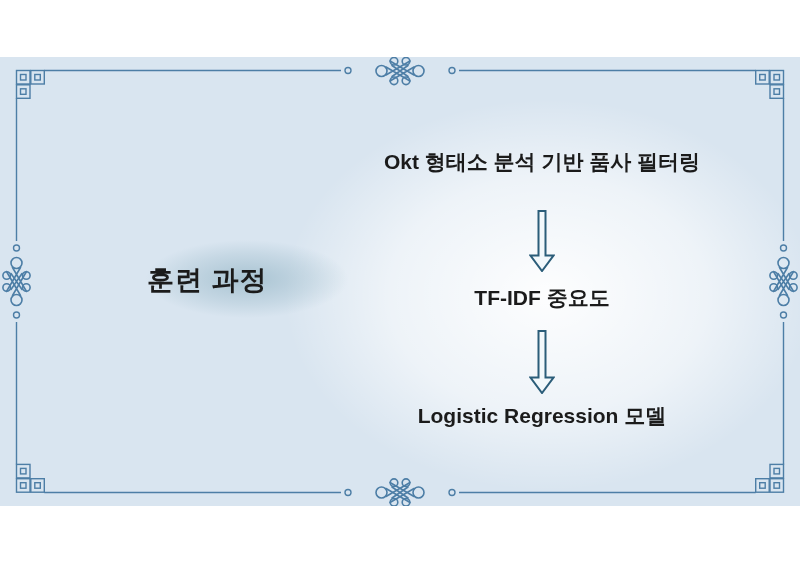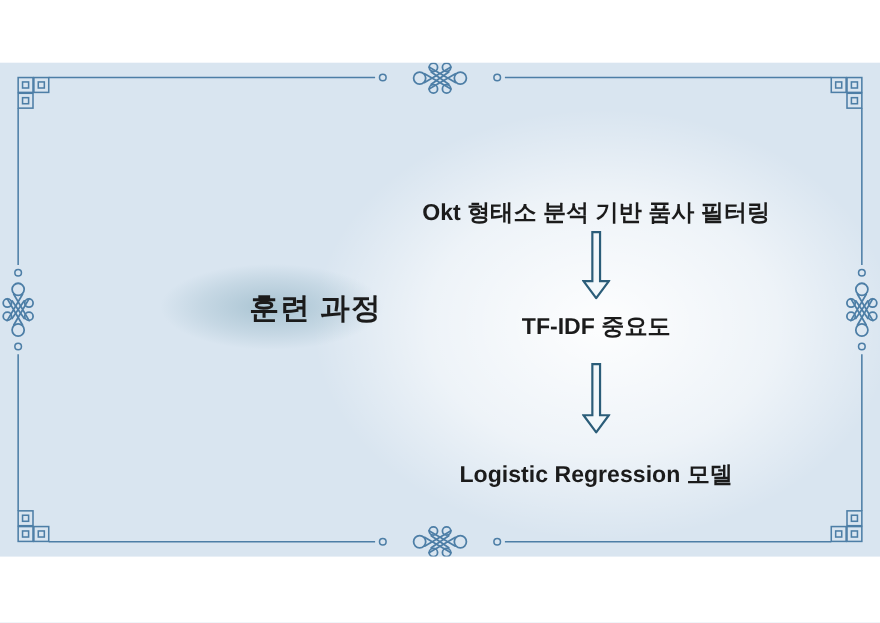--- a/index.html
+++ b/index.html
@@ -12,27 +12,27 @@
   .panel{
     position:absolute;left:0;top:57px;width:800px;height:449px;
     background:
       radial-gradient(ellipse 135px 52px at 247px 222px, rgba(148,181,197,0.70) 0%, rgba(148,181,197,0.28) 48%, rgba(148,181,197,0) 75%),
       radial-gradient(ellipse 330px 245px at 548px 238px, rgba(255,255,255,0.95) 0%, rgba(255,255,255,0.55) 48%, rgba(255,255,255,0) 80%),
       #d9e5f0;
   }
   .frame-svg{position:absolute;left:0;top:0;width:800px;height:449px;color:#4d7ea6;}
   .slide-title{
     position:absolute;left:147px;top:262px;width:200px;
-    text-align:right;font-size:27px;font-weight:600;letter-spacing:1px;
+    text-align:left;font-size:27px;font-weight:600;letter-spacing:1px;
   }
   .flow{position:absolute;left:382px;top:0;width:320px;text-align:center;}
   .step{position:absolute;left:0;width:320px;font-size:21px;font-weight:600;line-height:24px;}
-  .step-1{top:150px;margin-top:32px;}
+  .step-1{top:150px;}
   .step-2{top:286px;}
-  .step-3{top:420px;text-align:center;}
+  .step-3{top:404px;text-align:center;}
   .arrow{position:absolute;left:147px;}
   .arrow-1{top:210px;}
   .arrow-2{top:330px;}
 </style>
 </head>
 <body>
 
 <div class="panel">
 
   <svg class="frame-svg" viewBox="0 0 800 449" xmlns="http://www.w3.org/2000/svg">

